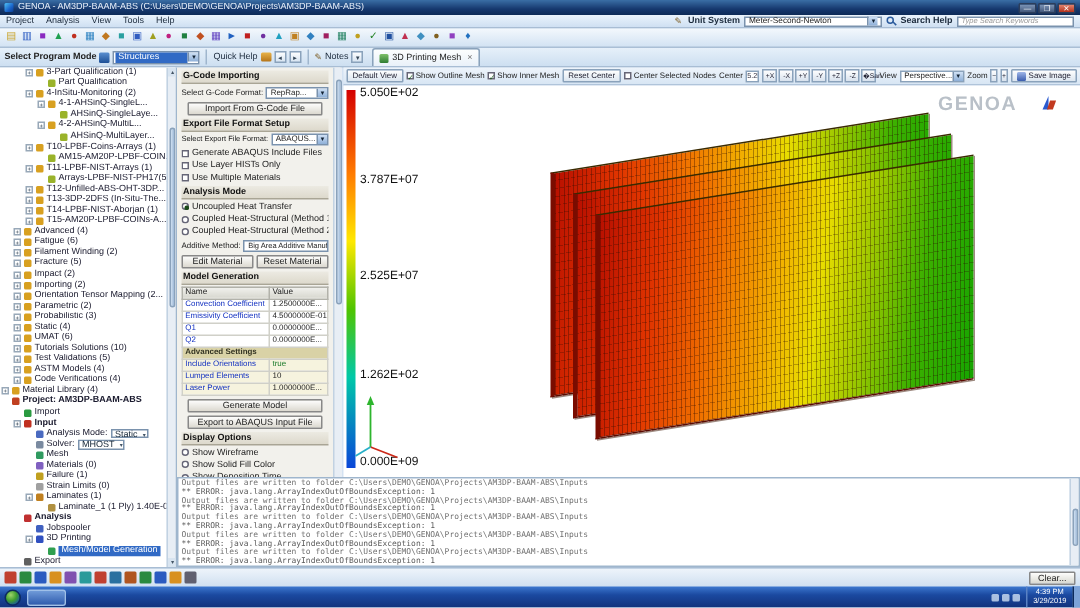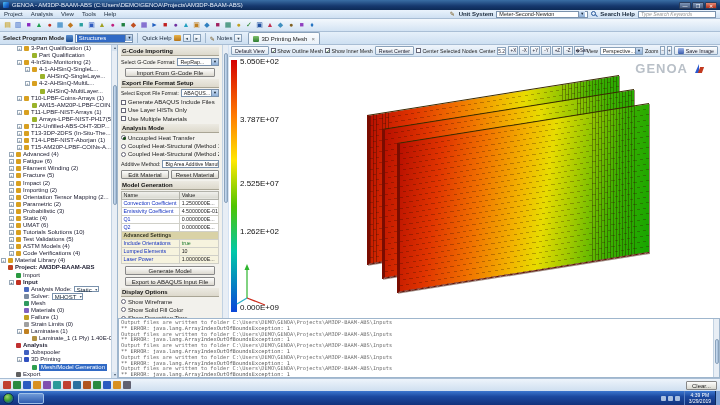--- a/index.html
+++ b/index.html
@@ -101,21 +101,21 @@
   .mtable td.nm { color:#1230c0; max-width:62px; }
   .mtable tr.section td { background:#d9d2a6; color:#332; font-weight:bold; }
   .mtable tr.adv td { background:#f6f3de; }
   .mtable td.val-true { color:#1a7a2a; }
 
   
   .viewport { position:absolute; left:229px; top:57px; width:491px; height:261px; background:#fff; overflow:hidden; }
   .legend-bar { position:absolute; left:2px; top:3px; width:6px; height:252px;
     background:linear-gradient(#d40000,#ff7a00 22%,#ffe800 40%,#4fc400 58%,#00c8a8 76%,#0a46d8 100%); }
   .legend-label { position:absolute; left:11px; font-size:8px; color:#111; font-family:"Liberation Sans",sans-serif; }
-  .genoa-logo { position:absolute; right:16px; top:4px; display:flex; align-items:center; gap:6px; }
+  .genoa-logo { position:absolute; right:16px; top:4px; display:flex; align-items:center; gap:16px; }
   .genoa-text { font-size:13px; font-weight:bold; color:#b9c0c8; letter-spacing:1px; }
   .genoa-mark { width:10px; height:10px; position:relative; }
   .genoa-mark::before { content:""; position:absolute; left:1px; top:0; width:0; height:0; border-left:4px solid transparent; border-bottom:9px solid #2a5ad0; }
   .genoa-mark::after { content:""; position:absolute; left:5px; top:3px; width:4px; height:6px; background:#c23a20; transform:skewX(-20deg); }
   .plates { position:absolute; left:138px; top:38px; width:300px; height:210px; }
   .plate { position:absolute; width:252px; height:150px; transform:skewY(-9deg);
     border-left:3px solid #7a0c00; border-bottom:1px solid #5a0a00; border-top:1px solid #3a2a00;
     background:
       repeating-linear-gradient(90deg, rgba(40,10,0,.35) 0 0.5px, rgba(0,0,0,0) 0.5px 3px),
       repeating-linear-gradient(0deg, rgba(40,10,0,.28) 0 0.5px, rgba(0,0,0,0) 0.5px 5.5px),
@@ -770,21 +770,21 @@
     <div class="plates">
       <div class="plate p1"></div>
       <div class="plate p2"></div>
       <div class="plate p3"></div>
     </div>
     <div class="legend-bar"></div>
     <div id="legend-labels">
         <div class="legend-label" style="top: 0px;">5.050E+02</div>
         <div class="legend-label" style="top: 58px;">3.787E+07</div>
         <div class="legend-label" style="top: 122px;">2.525E+07</div>
-        <div class="legend-label" style="top: 170px; text-align: center;">1.262E+02</div>
+        <div class="legend-label" style="top: 188px; text-align: center;">1.262E+02</div>
         <div class="legend-label" style="top: 246px;">0.000E+09</div>
       </div>
     <svg class="triad" width="34" height="42">
       <line x1="12" y1="34" x2="12" y2="4" stroke="#2db52d" stroke-width="1.2"></line>
       <polygon points="12,0 9.5,6 14.5,6" fill="#2db52d"></polygon>
       <line x1="12" y1="34" x2="30" y2="41" stroke="#cc2a1a" stroke-width="1.2"></line>
       <line x1="12" y1="34" x2="2" y2="40" stroke="#28b0c8" stroke-width="1.2"></line>
     </svg>
     <div class="genoa-logo">
       <span class="genoa-text">GENOA</span>

